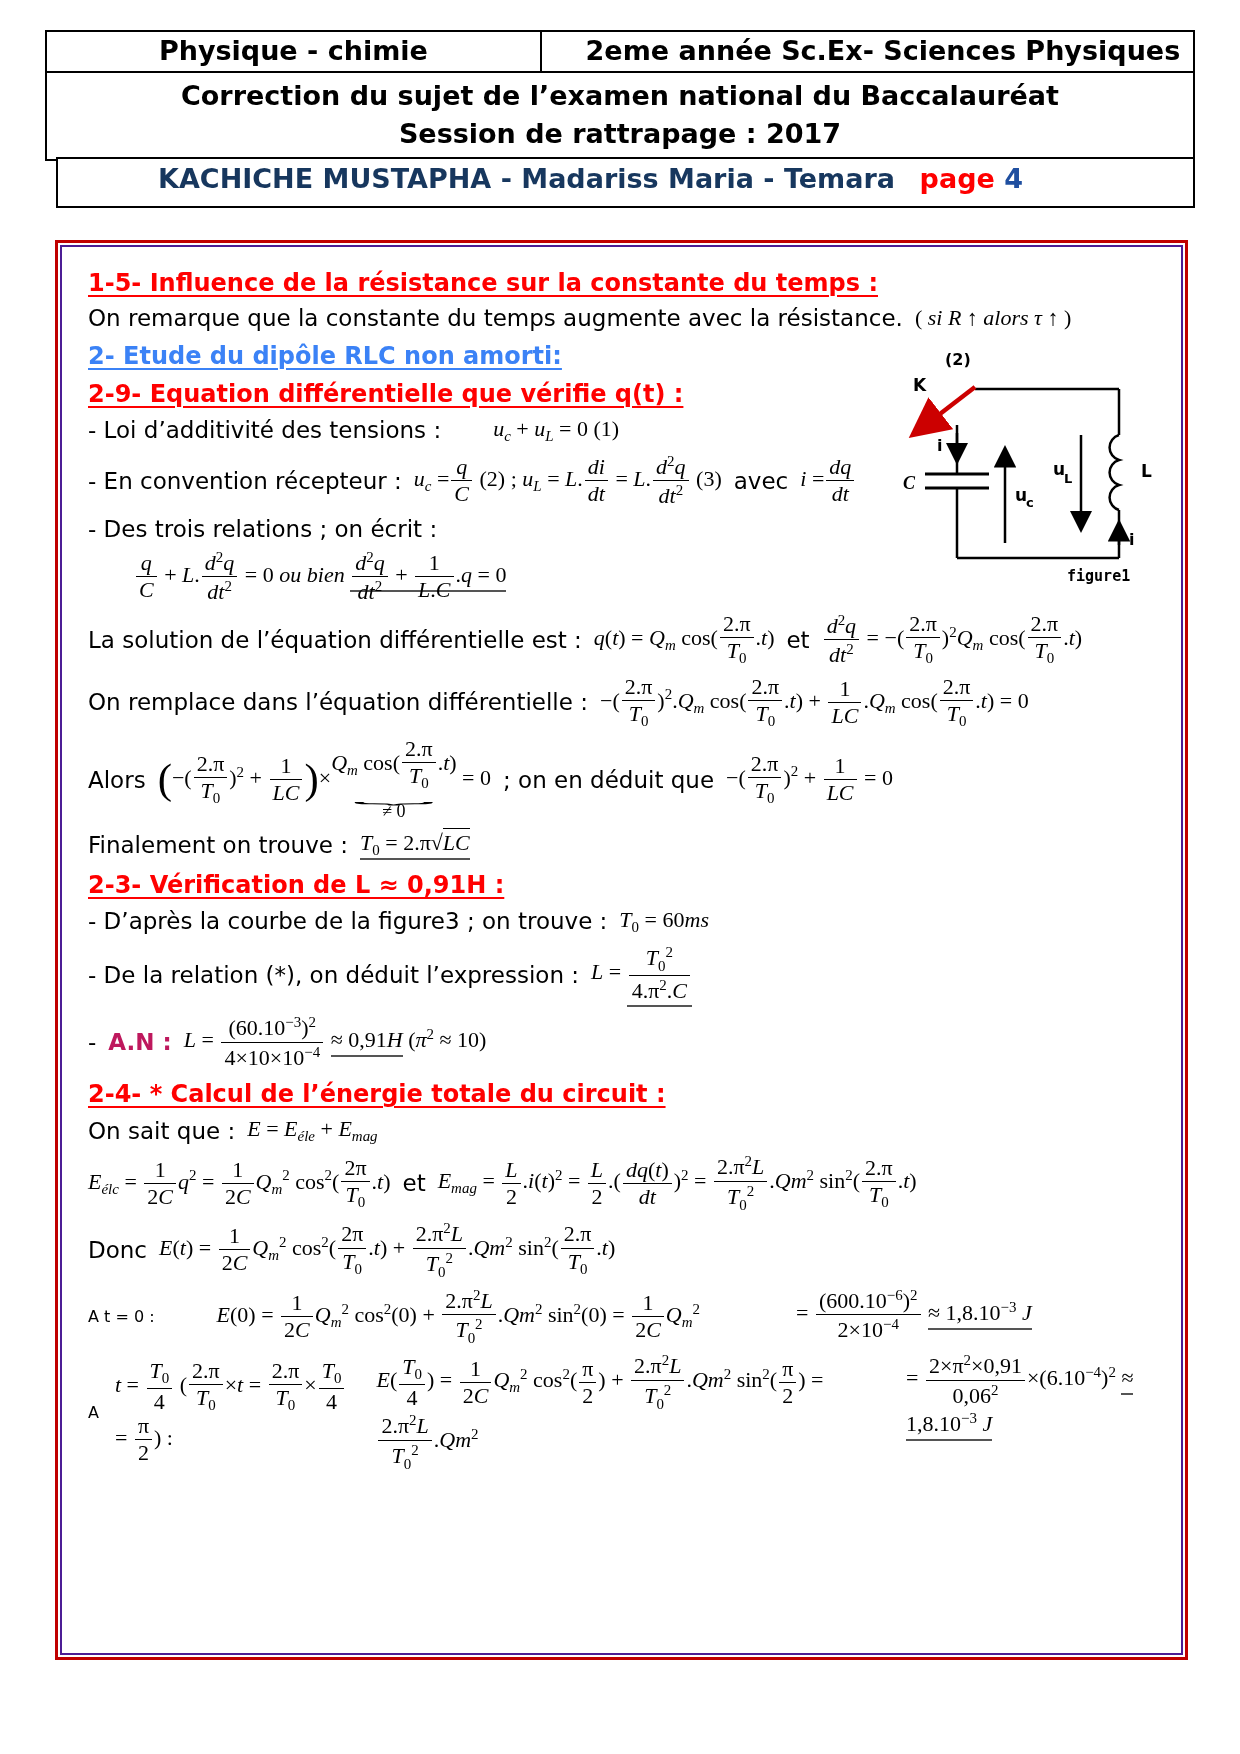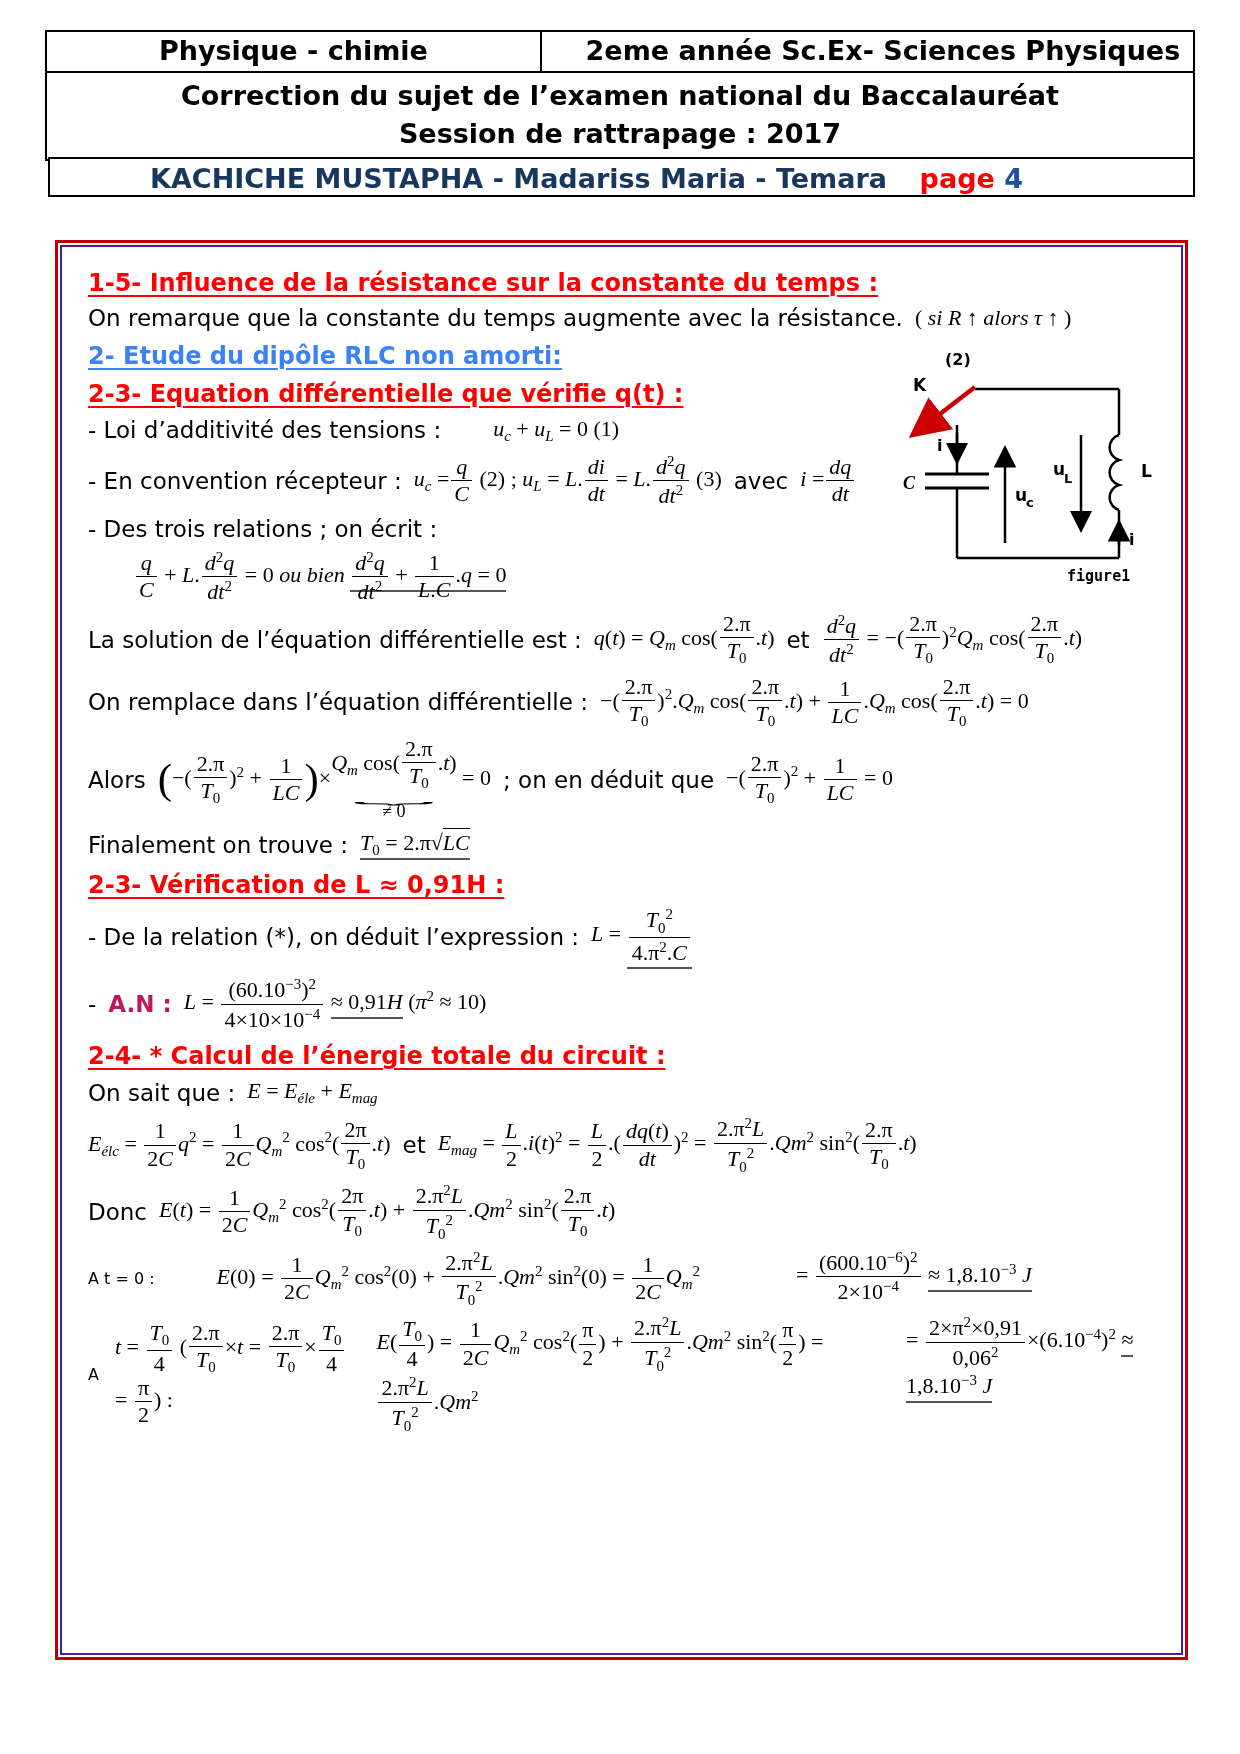--- a/index.html
+++ b/index.html
@@ -6,23 +6,23 @@
   body {
     width:1240px; height:1754px; background:#ffffff; position:relative;
     font-family:"DejaVu Sans", sans-serif; color:#000;
   }
   
   .hdr-box { position:absolute; left:45px; right:45px; top:30px; border:2px solid #000; background:#fff; }
   .hdr-r1 { display:flex; border-bottom:2px solid #000; font-weight:bold; font-size:27px;gap:31px; }
   .hdr-c1 { width:43%; border-right:2px solid #000; text-align:center; padding:3px 0 5px; }
   .hdr-c2 { flex:1; text-align:center; padding:3px 0 5px; }
   .hdr-r2 { text-align:center; font-weight:bold; font-size:27px; padding:4px 7px 6px; line-height:1.4; }
-  .author-box { position:absolute; left:48px; right:45px; top:157px; border:2px solid #000;
+  .author-box { position:absolute; left:56px; right:45px; top:157px; border:2px solid #000;
     display:flex; justify-content:space-between; align-items:center;
-    font-weight:bold; font-size:27px; color:#17375e; padding:4px 170px 1px 100px; background:#fff; }
+    font-weight:bold; font-size:27px; color:#17375e; padding:4px 170px 12px 100px; background:#fff; }
   .pl-red { color:#ff0000; }
   .pl-blue { color:#1f4fa0; }
 
   
   .content-outer { position:absolute; left:55px; right:52px; top:240px; bottom:94px;
     border:3px solid #c00000; padding:2px; box-sizing:border-box; }
   .content-inner { border:2px solid #4c1d95; height:100%; box-sizing:border-box;
     padding:12px 14px 0 26px; position:relative; overflow:hidden; }
 
   
@@ -87,21 +87,21 @@
     <div class="content-inner">
 
       <div class="hred">1-5- Influence de la résistance sur la constante du temps :</div>
 
       <div class="line">
         <span class="lb">On remarque que la constante du temps augmente avec la résistance.</span>
         <span class="m">( <i>si R</i> ↑ <i>alors</i> <i>τ</i> ↑ )</span>
       </div>
 
       <div class="hnavy">2- Etude du dipôle RLC non amorti:</div>
-      <div class="hred">2-3- Equation différentielle que vérifie q(t) :</div>
+      <div class="hred">2-9- Equation différentielle que vérifie q(t) :</div>
 
       <div class="line">
         <span class="lb">- Loi d’additivité des tensions :</span>
         <span class="m" style="margin-left:40px"><i>u</i><sub><i>c</i></sub> + <i>u</i><sub><i>L</i></sub> = 0  (1)</span>
       </div>
 
       <div class="line">
         <span class="lb">- En convention récepteur :</span>
         <span class="m"><i>u</i><sub><i>c</i></sub> =<span class="fr"><span class="nu"><i>q</i></span><span class="de"><i>C</i></span></span>  (2) ; <i>u</i><sub><i>L</i></sub> = <i>L</i>.<span class="fr"><span class="nu"><i>di</i></span><span class="de"><i>dt</i></span></span> = <i>L</i>.<span class="fr"><span class="nu"><i>d</i><sup>2</sup><i>q</i></span><span class="de"><i>dt</i><sup>2</sup></span></span>  (3)</span>
         <span class="lb">avec</span>
@@ -135,20 +135,24 @@
         <span class="m">−(<span class="fr"><span class="nu">2.π</span><span class="de"><i>T</i><sub>0</sub></span></span>)<sup>2</sup> + <span class="fr"><span class="nu">1</span><span class="de"><i>LC</i></span></span> = 0</span>
       </div>
 
       <div class="line">
         <span class="lb">Finalement on trouve :</span>
         <span class="m"><span class="ul2"><i>T</i><sub>0</sub> = 2.π√<span class="sqv"><i>LC</i></span></span></span>
       </div>
 
       <div class="hred">2-3- Vérification de L ≈ 0,91H :</div>
 
+      <div class="line">
+        <span class="lb">- D’après la courbe de la figure3 ; on trouve :</span>
+        <span class="m"><i>T</i><sub>0</sub> = 60<i>ms</i></span>
+      </div>
 
       <div class="line">
         <span class="lb">- De la relation (*), on déduit l’expression :</span>
         <span class="m"><i>L</i> = <span class="ulf"><span class="fr"><span class="nu"><i>T</i><sub>0</sub><sup>2</sup></span><span class="de">4.π<sup>2</sup>.<i>C</i></span></span></span></span>
       </div>
 
       <div class="line">
         <span class="lb">-</span>
         <span class="lb red">A.N :</span>
         <span class="m"><i>L</i> = <span class="fr"><span class="nu">(60.10<sup>−3</sup>)<sup>2</sup></span><span class="de">4×10×10<sup>−4</sup></span></span> <span class="ul2">≈ 0,91<i>H</i></span>      (<i>π</i><sup>2</sup> ≈ 10)</span>

